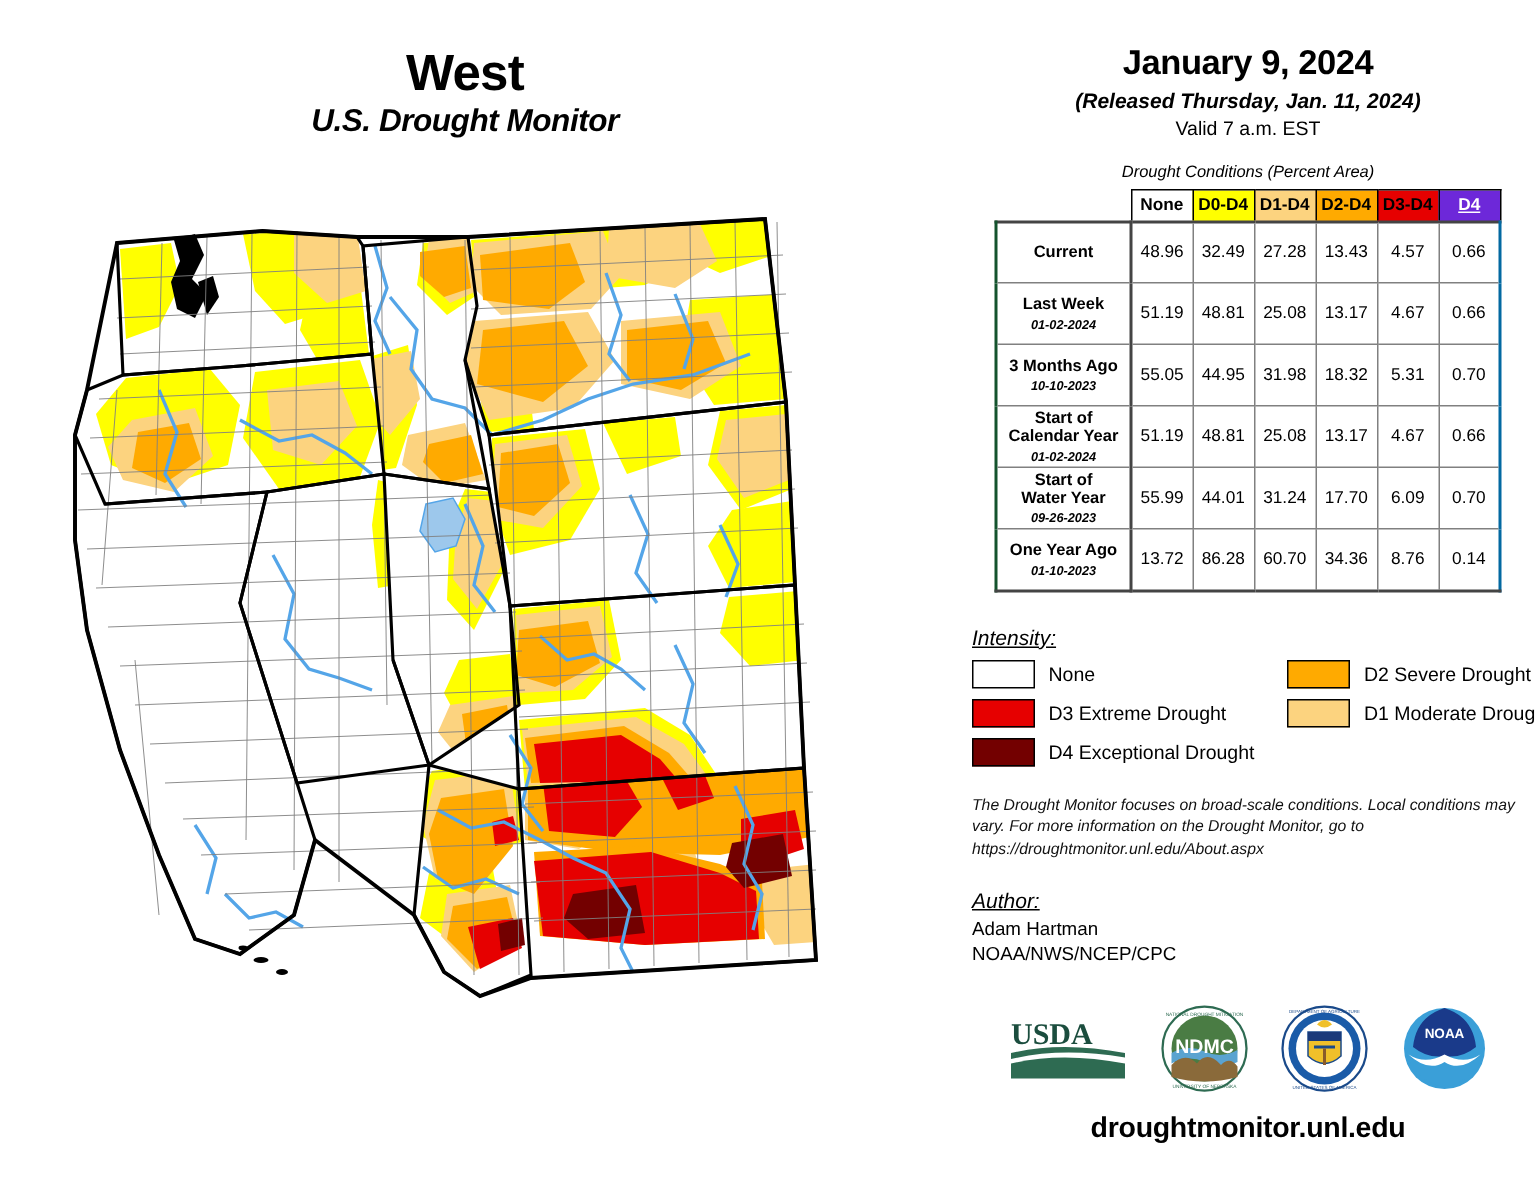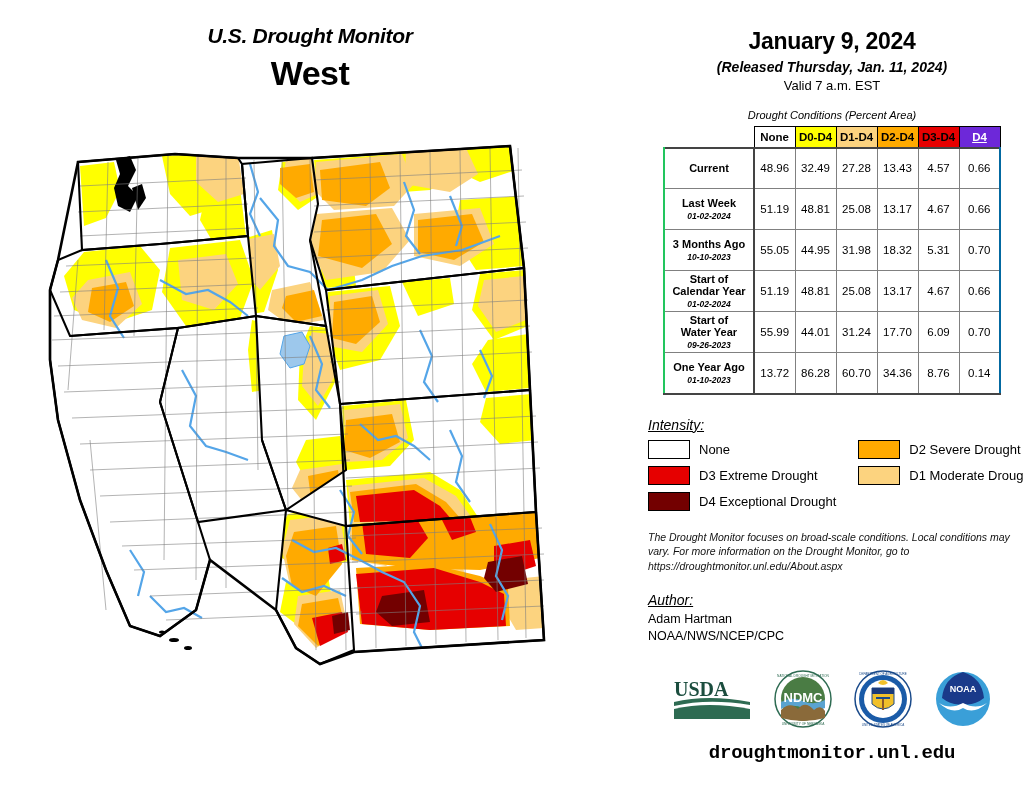--- a/index.html
+++ b/index.html
@@ -55,21 +55,21 @@
     font-size:11.5px; font-weight:bold;
     border:1px solid #000;
   }
   #drought-table thead th.corner {
     border:none; background:transparent; width:90px;
   }
   #drought-table tbody td { height:41px; width:41px; font-size:11.5px; }
   #drought-table tbody td.rowlabel {
     width:90px; font-weight:bold; font-size:11px;
     padding:0 4px; line-height:1.18;
-    border-left:2px solid #22c55e; border-right:2px solid #444;
+    border-left:2px solid #14532d; border-right:2px solid #444;
   }
   #drought-table tbody tr:first-child td { border-top:2px solid #444; }
   #drought-table tbody tr:last-child td { border-bottom:2px solid #444; }
   #drought-table tbody td.datacell { border-right:1px solid #808080; }
   #drought-table tbody td.datacell.last { border-right:2px solid #0369a1; }
   .rowdate { font-size:8.5px; font-weight:bold; font-style:italic; display:block; margin-top:1px; }
 
   
   #legend-block { margin:22px 0 0 8px; }
   #legend-heading {
@@ -102,31 +102,31 @@
   }
   .author-line { font-size:12.5px; line-height:1.35; }
 
   
   #logo-row {
     position:absolute; left:0; top:668px; width:384px; height:66px;
     display:flex; align-items:center; justify-content:center; gap:22px;
   }
   #footer-url {
     position:absolute; left:0; top:742px; width:384px;
-    text-align:center; font-size:19px; font-weight:bold; letter-spacing:-0.2px;font-family:Liberation Mono, monospace;
+    text-align:center; font-size:19px; font-weight:bold; letter-spacing:-0.2px;
   }
 </style>
 </head>
 <body>
 
 <div id="map-panel">
 
   <div id="map-title-block">
+    <div id="map-title">West</div>
     <div id="map-supertitle">U.S. Drought Monitor</div>
-    <div id="map-title">West</div>
   </div>
 
   <div id="map-svg-wrap">
     <svg viewBox="0 0 620 620" width="620" height="620">
       <defs>
         <clipPath id="clipWA">
             <path d="M68 22 L165 14 L228 18 L232 24 L238 96 L150 104 L72 110 Z"></path>
           </clipPath>
         <clipPath id="clipOR">
             <path d="M72 110 L150 104 L238 96 L246 176 L168 188 L60 196 L40 150 L48 120 Z"></path>

